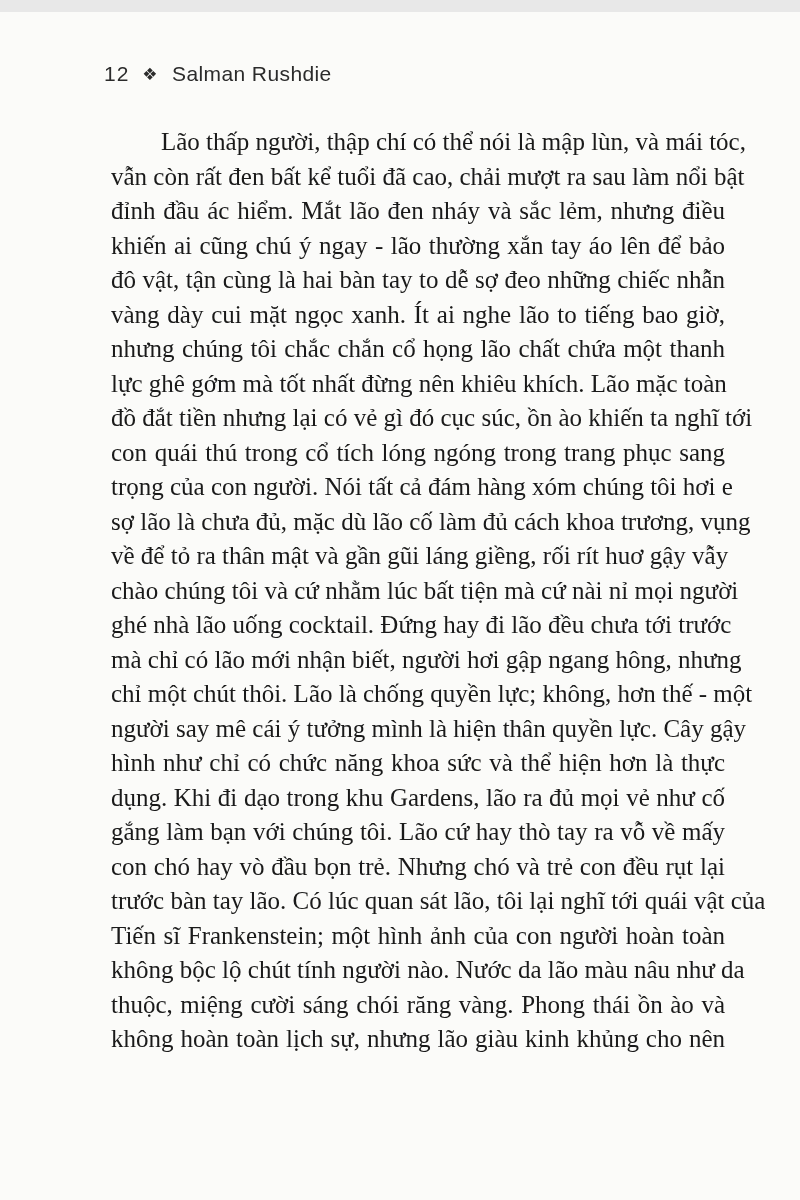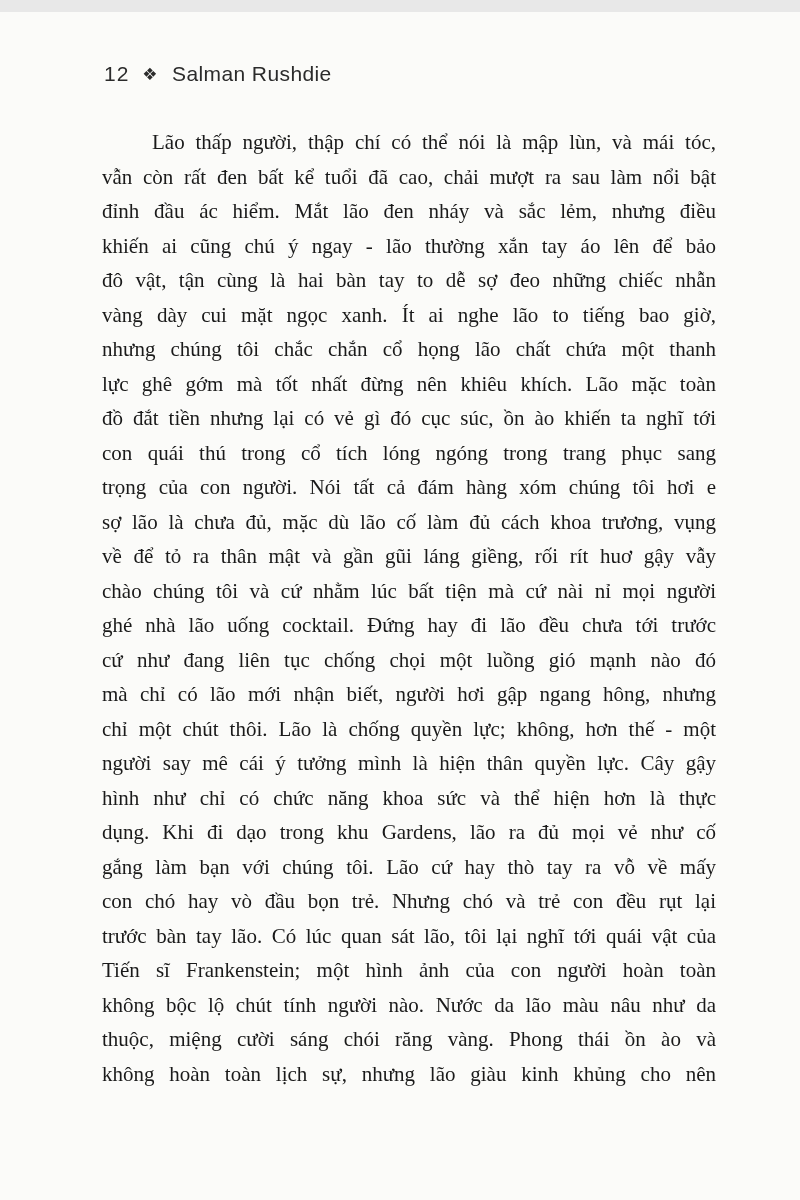--- a/index.html
+++ b/index.html
@@ -35,25 +35,25 @@
   .running-head .orn {
     font-family: "DejaVu Sans", sans-serif;
     font-size: 17px;
     margin: 0 14px 0 13px;
     position: relative;
     top: -1px;
     color: var(--header-color, #2b2b2b);
   }
   .body-text {
     position: absolute;
-    left: 102px;
+    left: 111px;
     top: 113px;
     width: 614px;
     color: var(--text-color, #1a1a1a);
-    font-size: 21px;
+    font-size: 25px;
   }
   .body-text .line {
     line-height: 34.5px;
     height: 34.5px;
     text-align: justify;
     text-align-last: justify;
     white-space: nowrap;
     overflow: visible;
   }
   .body-text .line:first-child {
@@ -78,21 +78,20 @@
       <div class="line">vàng dày cui mặt ngọc xanh. Ít ai nghe lão to tiếng bao giờ,</div>
       <div class="line">nhưng chúng tôi chắc chắn cổ họng lão chất chứa một thanh</div>
       <div class="line">lực ghê gớm mà tốt nhất đừng nên khiêu khích. Lão mặc toàn</div>
       <div class="line">đồ đắt tiền nhưng lại có vẻ gì đó cục súc, ồn ào khiến ta nghĩ tới</div>
       <div class="line">con quái thú trong cổ tích lóng ngóng trong trang phục sang</div>
       <div class="line">trọng của con người. Nói tất cả đám hàng xóm chúng tôi hơi e</div>
       <div class="line">sợ lão là chưa đủ, mặc dù lão cố làm đủ cách khoa trương, vụng</div>
       <div class="line">về để tỏ ra thân mật và gần gũi láng giềng, rối rít huơ gậy vẫy</div>
       <div class="line">chào chúng tôi và cứ nhằm lúc bất tiện mà cứ nài nỉ mọi người</div>
       <div class="line">ghé nhà lão uống cocktail. Đứng hay đi lão đều chưa tới trước</div>
-      <div class="line">cứ như đang liên tục chống chọi một luồng gió mạnh nào đó</div>
       <div class="line">mà chỉ có lão mới nhận biết, người hơi gập ngang hông, nhưng</div>
       <div class="line">chỉ một chút thôi. Lão là chống quyền lực; không, hơn thế - một</div>
       <div class="line">người say mê cái ý tưởng mình là hiện thân quyền lực. Cây gậy</div>
       <div class="line">hình như chỉ có chức năng khoa sức và thể hiện hơn là thực</div>
       <div class="line">dụng. Khi đi dạo trong khu Gardens, lão ra đủ mọi vẻ như cố</div>
       <div class="line">gắng làm bạn với chúng tôi. Lão cứ hay thò tay ra vỗ về mấy</div>
       <div class="line">con chó hay vò đầu bọn trẻ. Nhưng chó và trẻ con đều rụt lại</div>
       <div class="line">trước bàn tay lão. Có lúc quan sát lão, tôi lại nghĩ tới quái vật của</div>
       <div class="line">Tiến sĩ Frankenstein; một hình ảnh của con người hoàn toàn</div>
       <div class="line">không bộc lộ chút tính người nào. Nước da lão màu nâu như da</div>

